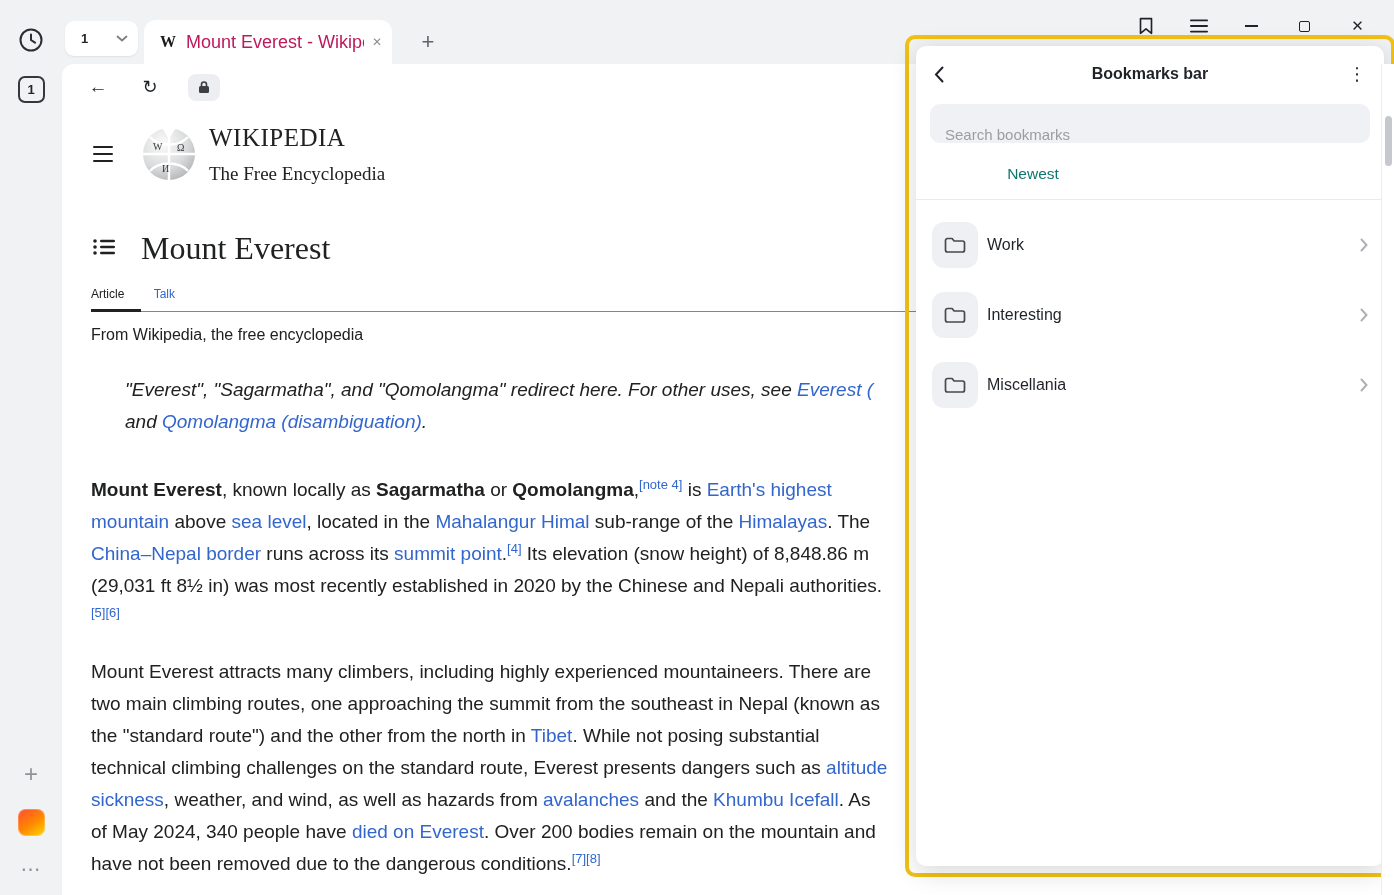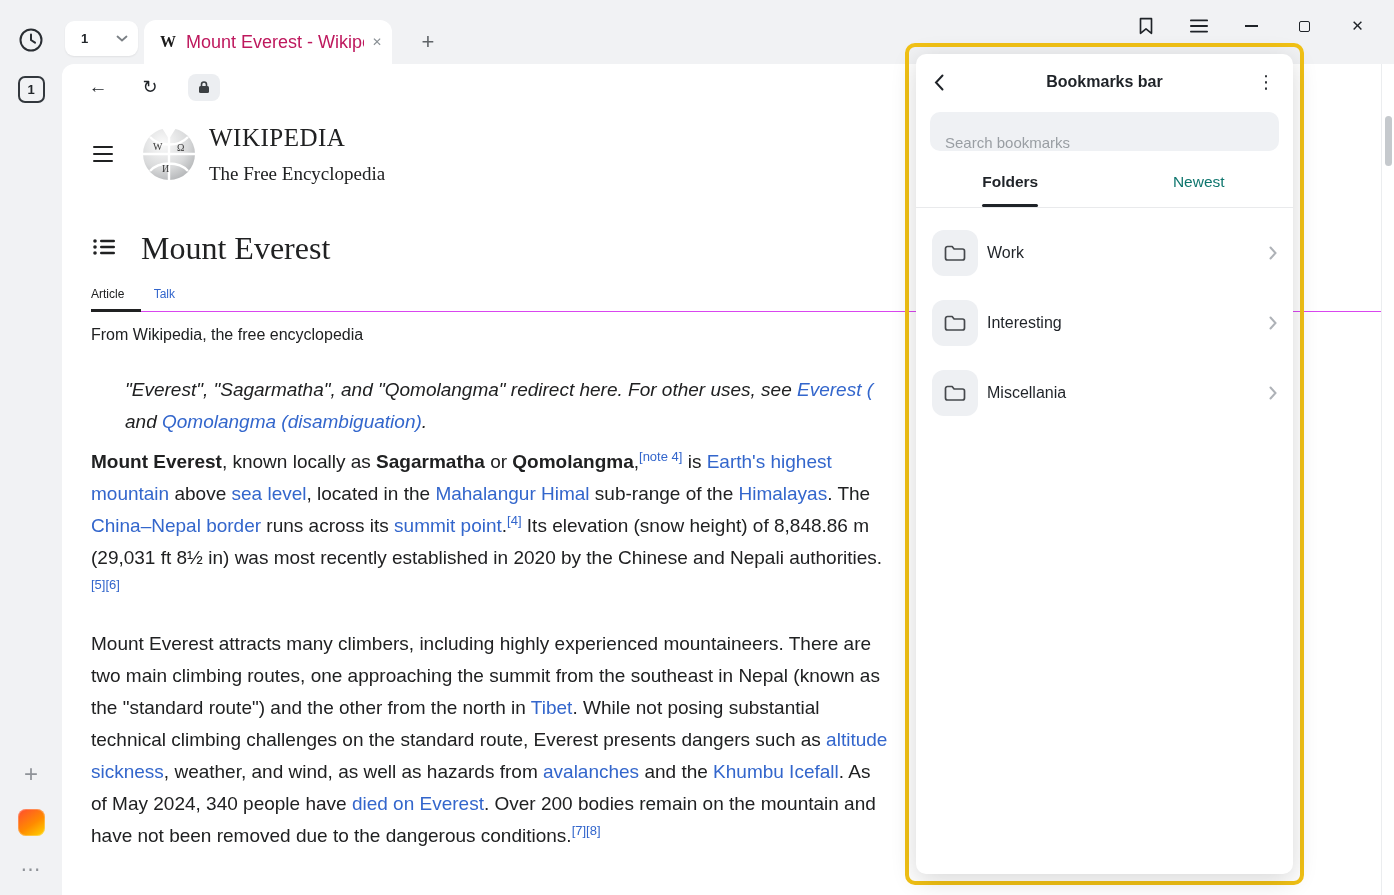--- a/index.html
+++ b/index.html
@@ -59,28 +59,28 @@
   .logo-tag { font-family:"Liberation Serif", serif; font-size:19px; color:#202122; margin-top:11px; }
   .title-row { display:flex; align-items:center; gap:26px; margin-top:48px; }
   .toc-btn { width:24px; padding-left:2px; cursor:pointer; }
   .page-title { font-family:"Liberation Serif", serif; font-size:32px; font-weight:400; color:#202122; }
   .wiki-tabs { position:relative; margin-top:20px; padding-bottom:10px; border-bottom:1px solid #d946ef; font-size:12px; }
   .wtab { cursor:pointer; }
   .wtab.talk { margin-left:26px; color:var(--link,#3366CC); }
   .wtab-underline { position:absolute; left:0; bottom:-1px; width:50px; height:3px; background:#202122; }
   .wiki-sub { margin-top:14px; font-size:16px; color:#202122; }
   .hatnote { margin:30px 0 0 34px; font-style:italic; font-size:19px; line-height:32px; max-width:880px; }
-  .wp { margin:8px 0 0; font-size:19px; line-height:32px; max-width:800px; color:#202122; }
+  .wp { margin:36px 0 0; font-size:19px; line-height:32px; max-width:800px; color:#202122; }
   .wp.p2 { margin-top:22px; }
   .link { color:var(--link,#3366CC); cursor:pointer; }
   .b { font-weight:700; }
   sup.ref { color:var(--link,#3366CC); font-size:13px; line-height:0; cursor:pointer; }
 
   
-  .panel-outer { position:absolute; left:905px; top:43px; width:399px; height:842px; border:4px solid var(--hl,#F1C115); border-radius:10px; z-index:20; padding:7px; }
+  .panel-outer { position:absolute; left:905px; top:35px; width:490px; height:842px; border:4px solid var(--hl,#F1C115); border-radius:10px; z-index:20; padding:7px; }
   .panel { width:100%; height:100%; background:#FFFFFF; border-radius:10px; box-shadow:0 6px 26px rgba(0,0,0,.16); display:flex; flex-direction:column; overflow:hidden; }
   .p-header { height:56px; display:flex; align-items:center; padding:0 18px; }
   .p-back { width:20px; cursor:pointer; display:flex; align-items:center; }
   .p-title { flex:1; text-align:center; font-size:16px; font-weight:700; color:#1F2328; }
   .p-kebab { width:20px; text-align:right; font-size:18px; color:#1F2328; cursor:pointer; }
   .p-search { margin:2px 14px 0; height:39px; background:#EFF1F4; border-radius:10px; display:flex; align-items:flex-end; padding:0 15px; }
   .p-search input { border:none; outline:none; background:transparent; width:100%; font-size:15px; font-family:"Liberation Sans", sans-serif; color:#1F2328; }
   .p-search input::placeholder { color:#999EA3; }
   .p-tabs { display:flex; margin-top:6px; height:50px; }
   .ptab { width:50%; display:flex; flex-direction:column; align-items:center; justify-content:center; cursor:pointer; font-size:15.5px; color:#0f766e; position:relative; }
@@ -246,24 +246,20 @@
         </span>
         <span class="p-title">Bookmarks bar</span>
         <span class="p-kebab">⋮</span>
       </div>
 
       <div class="p-search">
         <input type="text" placeholder="Search bookmarks" style="">
       </div>
 
       <div class="p-tabs">
-        <div class="ptab active">
-          <span>Folders</span>
-          <div class="ptab-line"></div>
-        </div>
         <div class="ptab">
           <span>Newest</span>
         </div>
       </div>
       <div class="p-sep"></div>
 
       <div class="p-list">
         <div class="p-row">
           <span class="p-ficon">
             <svg width="22" height="18" viewBox="0 0 22 18">

